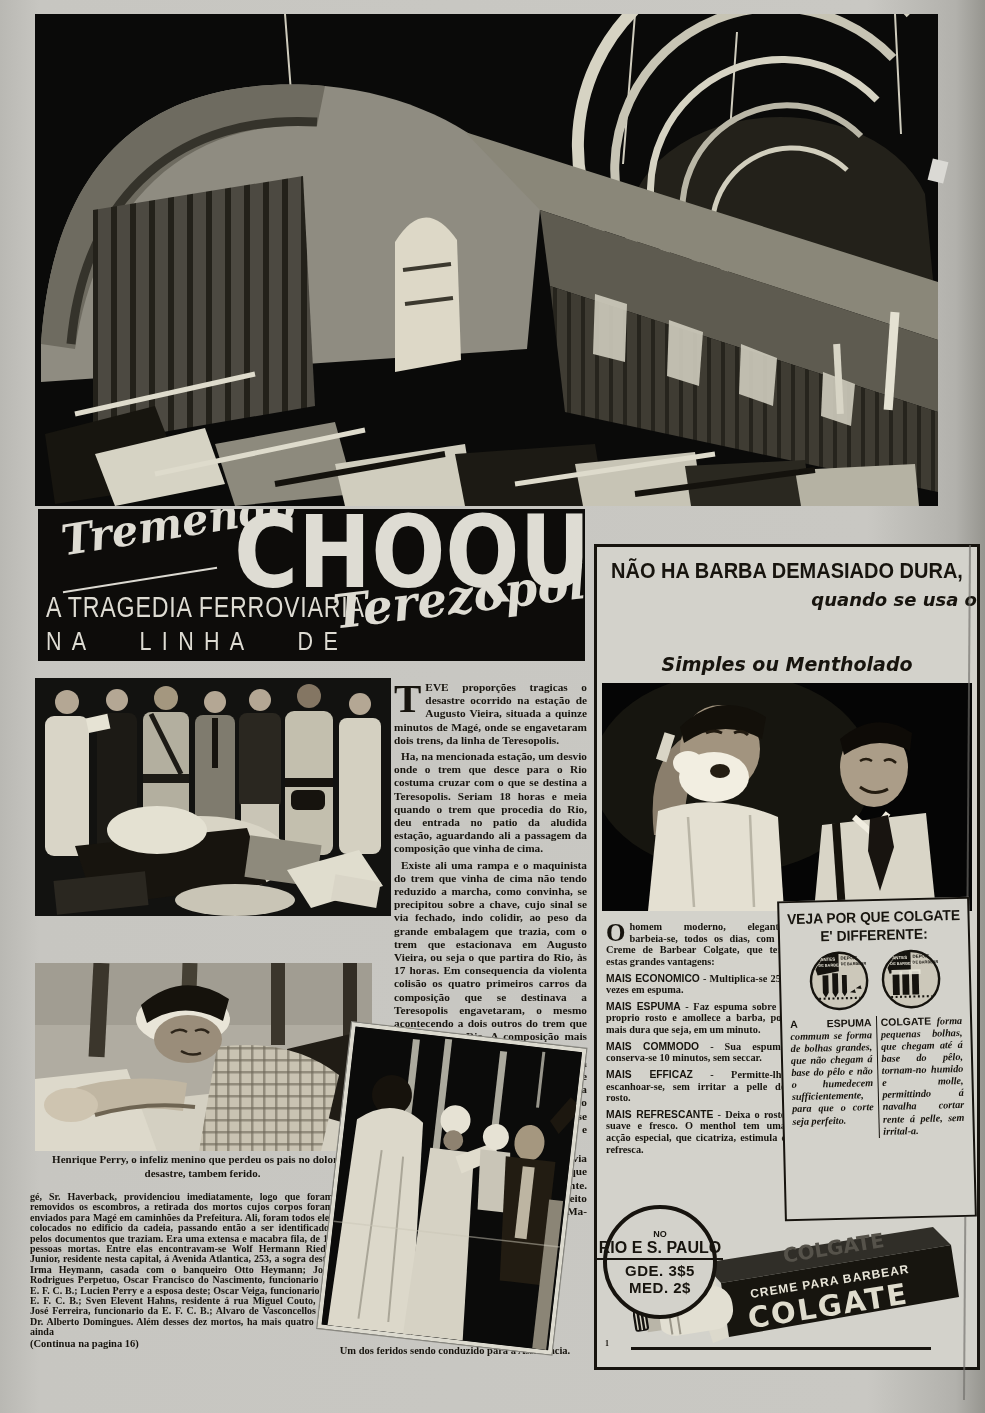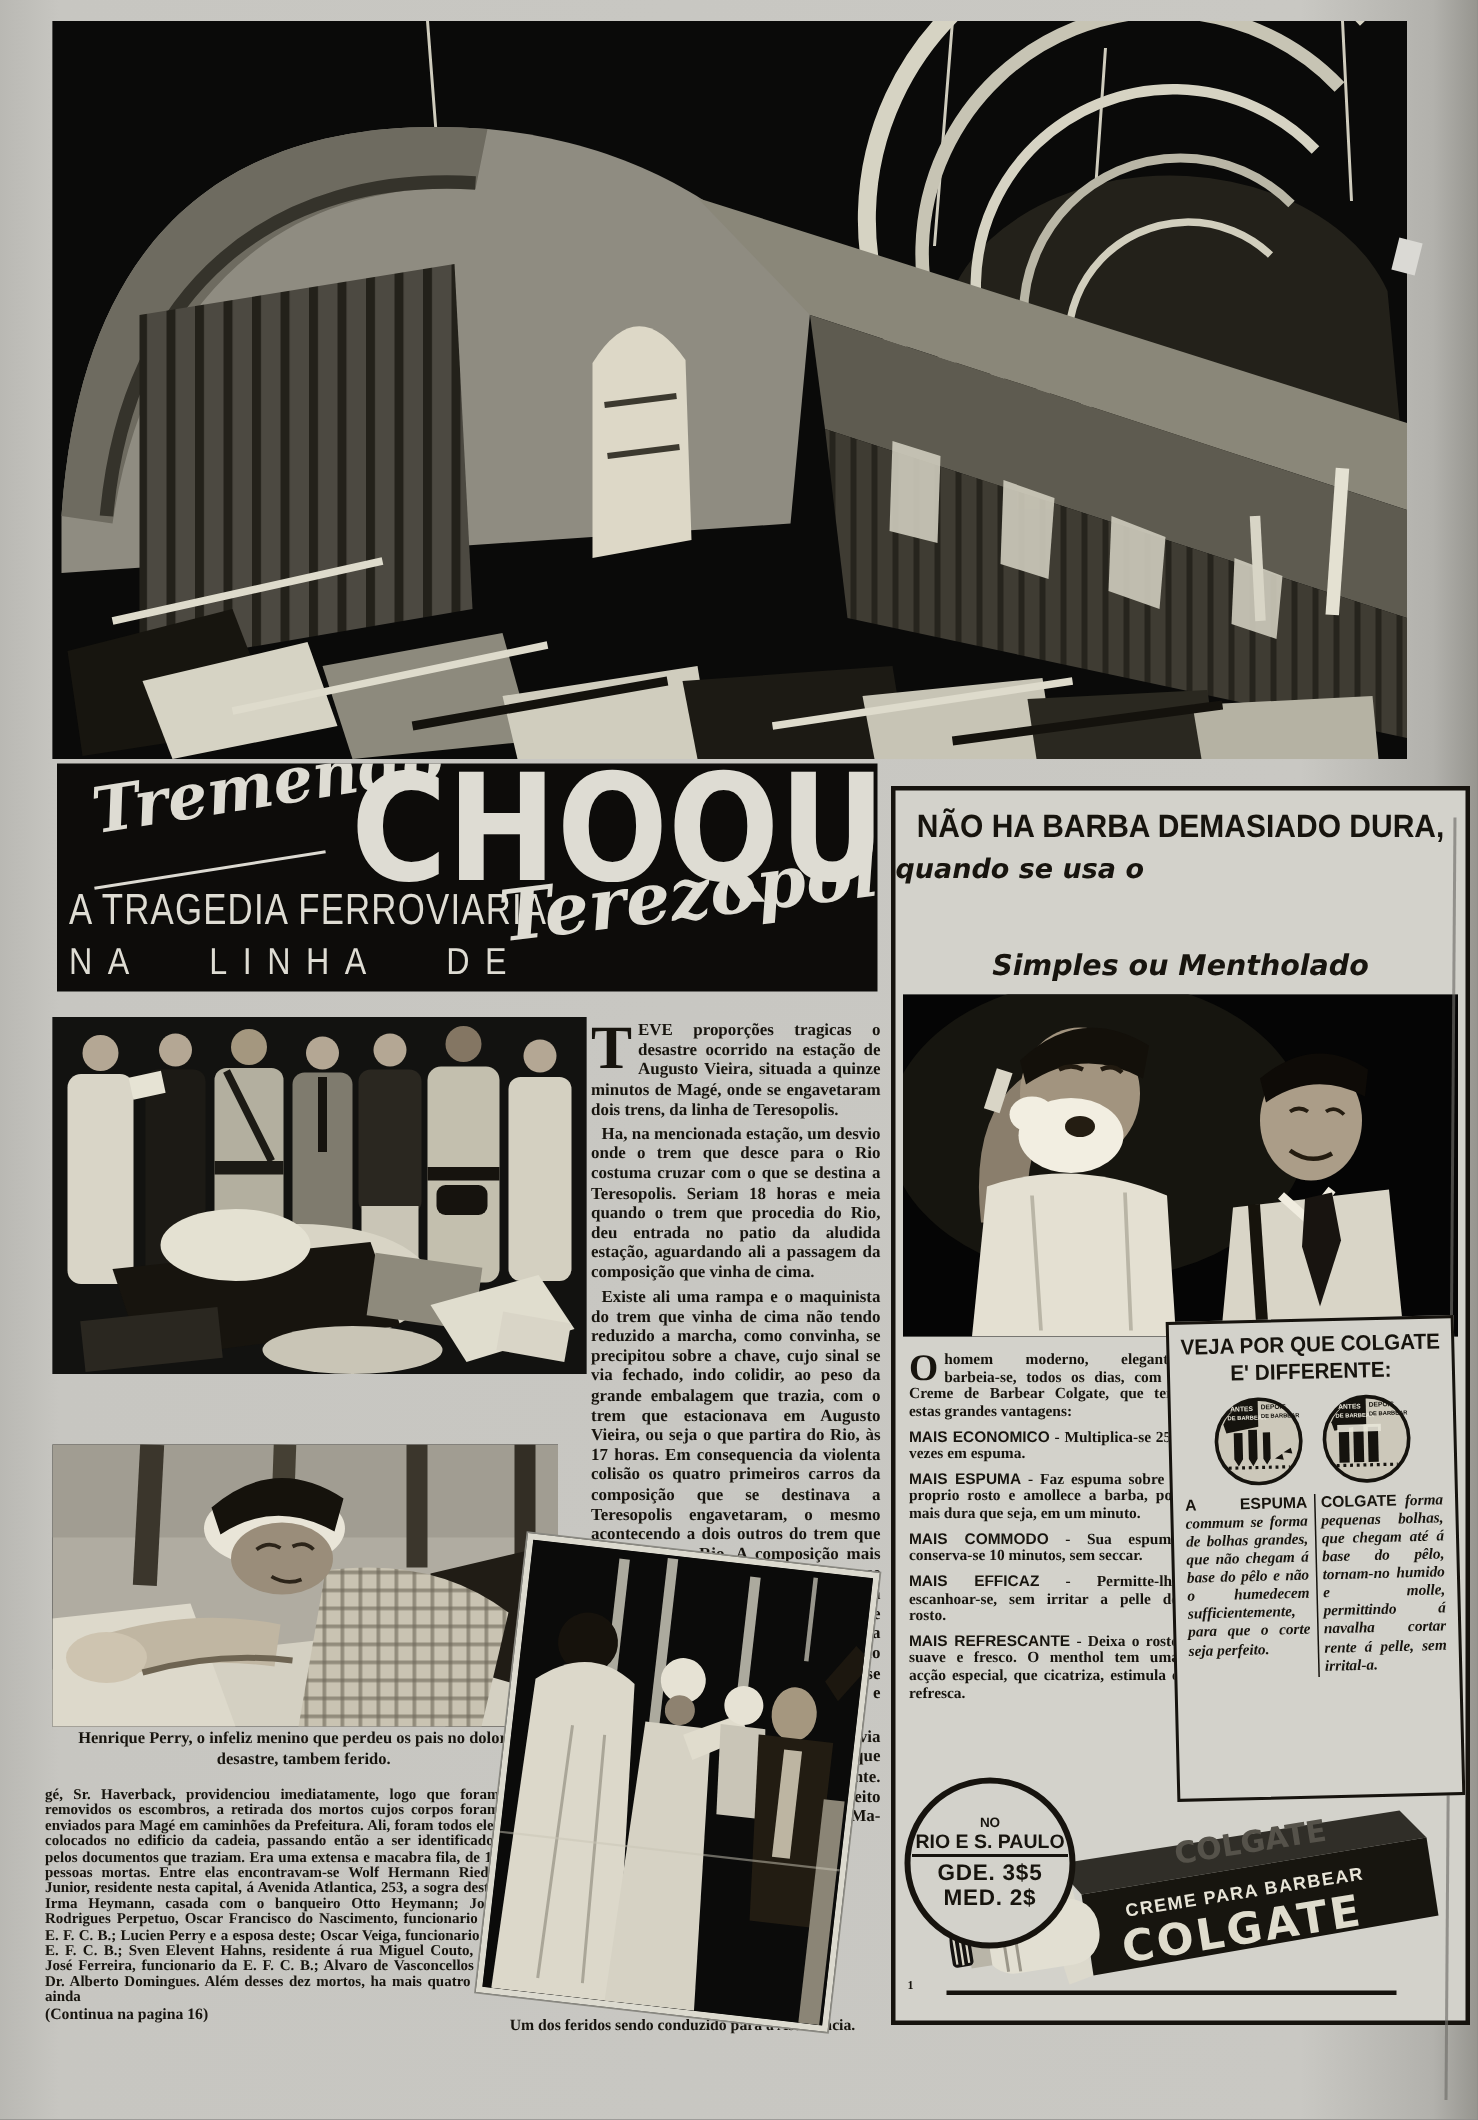--- a/index.html
+++ b/index.html
@@ -27,45 +27,45 @@
   .artcol{width:193px;font-size:11.3px;line-height:1.17;}
   .artcol p{margin:0 0 3px 0;}
   .artcol .ind{text-indent:7px;}
   .dropT{float:left;font-size:41px;line-height:33px;font-weight:700;margin:1px 4px 0 0;}
   .hl{background:#3bef3a;}
   .tail{text-align:right;}
   .botcol{width:303px;font-size:10px;line-height:1.04;}
   .continua{text-align:left;font-weight:700;font-size:10.5px;margin-top:2px;}
   .cap{font-weight:700;text-align:center;font-size:11px;line-height:1.25;color:#17140e;}
   
-  .adbox{background:#d3d2cb;border:3px solid #16130e;}
+  .adbox{background:#d3d2cb;border:3px solid #16130e;margin-top:20px;}
   .adh1{font-family:"Liberation Sans",sans-serif;font-weight:700;font-size:21.5px;white-space:nowrap;
         transform:scaleX(.93);transform-origin:center top;text-align:center;width:100%;}
-  .adh2{font-family:"DejaVu Sans",sans-serif;font-weight:700;font-style:italic;font-size:18px;text-align:left;width:100%;}
+  .adh2{font-family:"DejaVu Sans",sans-serif;font-weight:700;font-style:italic;font-size:18px;text-align:right;width:100%;}
   .adh3{font-family:"Liberation Sans",sans-serif;font-weight:700;font-size:23px;text-align:center;width:100%;white-space:nowrap;}
   .adh3 .colg{font-family:"DejaVu Sans",sans-serif;font-weight:800;font-size:26px;
               border-bottom:3px solid #16130e;padding-bottom:1px;letter-spacing:1px;}
   .adh4{font-family:"DejaVu Sans",sans-serif;font-weight:700;font-style:italic;font-size:19px;text-align:center;width:100%;}
   .adcol{width:180px;font-size:10.3px;line-height:1.13;text-align:justify;font-weight:700;}
   .adcol p{margin:0 0 5px 0;}
   .adlab{font-family:"Liberation Sans",sans-serif;font-weight:700;font-size:10.3px;}
   .dropO{float:left;font-size:25px;line-height:22px;font-weight:700;margin:1px 4px 0 0;}
   .panel{background:#d3d2cb;border:2.5px solid #16130e;transform:rotate(-1.4deg);transform-origin:center;}
   .ptitle{font-family:"Liberation Sans",sans-serif;font-weight:700;font-size:14.5px;text-align:center;
           transform:scaleX(.95);line-height:1.25;margin-top:7px;}
   .pcols{display:flex;margin:5px 4px 0 4px;}
   .pcol{width:50%;padding:0 4px;font-style:italic;font-weight:700;font-size:10.2px;line-height:1.18;text-align:justify;}
   .pcol+.pcol{border-left:1.5px solid #16130e;}
   .pcol .adlab{font-style:normal;font-size:10.5px;}
   .circrow{display:flex;justify-content:center;gap:10px;margin-top:5px;}
   .badge{width:106px;height:106px;border:4px solid #16130e;border-radius:50%;background:#d3d2cb;
          display:flex;flex-direction:column;align-items:center;justify-content:center;
          font-family:"Liberation Sans",sans-serif;font-weight:800;z-index:5;}
   .badge .b1{font-size:9px;}
-  .badge .b2{font-size:13px;border-bottom:2px solid #16130e;padding:0 2px 1px 2px;margin-bottom:2px;white-space:nowrap;}
+  .badge .b2{font-size:16px;border-bottom:2px solid #16130e;padding:0 2px 1px 2px;margin-bottom:2px;white-space:nowrap;}
   .badge .b3,.badge .b4{font-size:15px;letter-spacing:.5px;}
   .adrule{background:#16130e;height:3px;}
   .tiny1{font-size:8px;font-weight:700;}
   
   .photoframe{background:#0b0b0a;}
   .tilt{transform:rotate(6.5deg);transform-origin:left top;border:4px solid #dcdacf;
         box-shadow:0 0 0 1px #8a8982;}
   .fold{background:#6e6d68;opacity:.65;}
 </style>
 </head>

